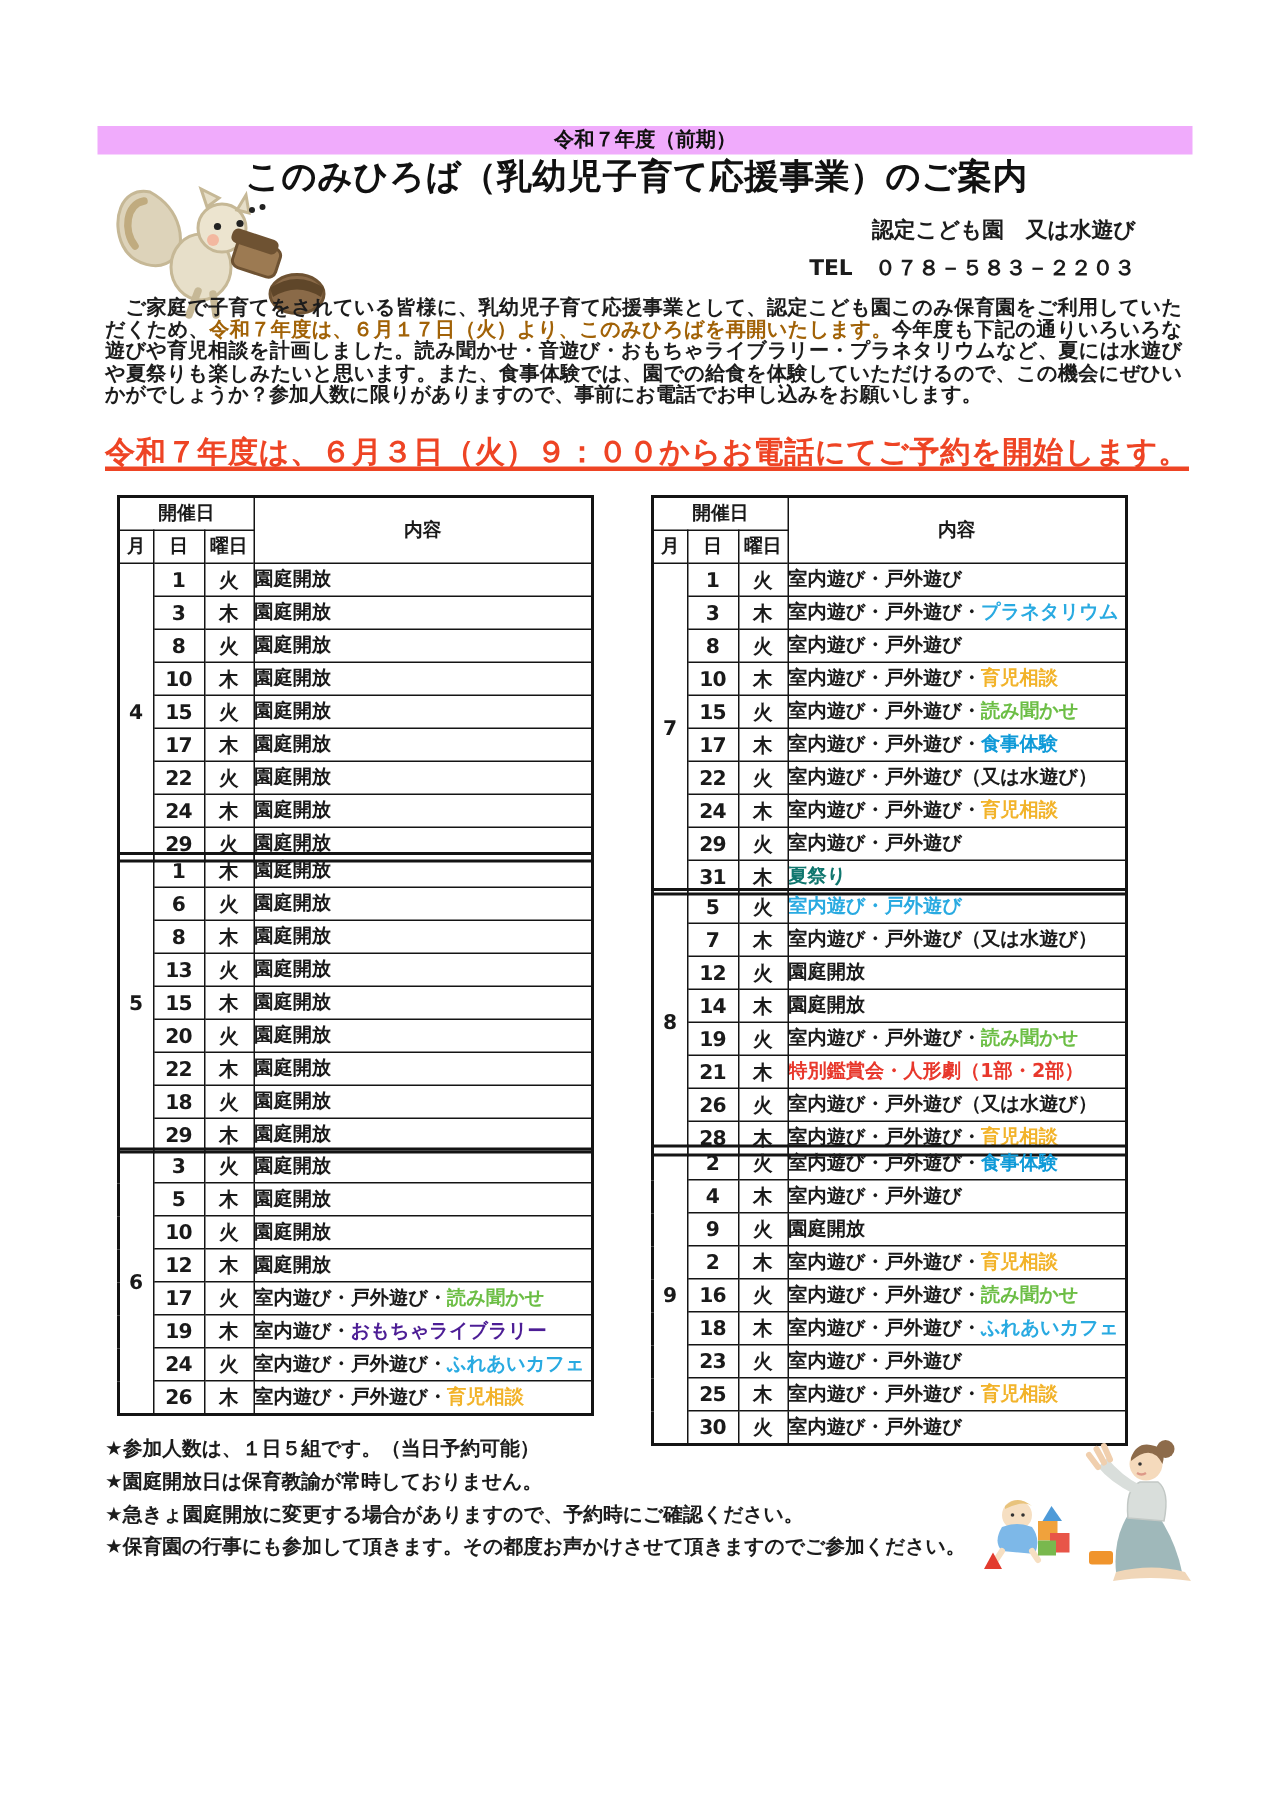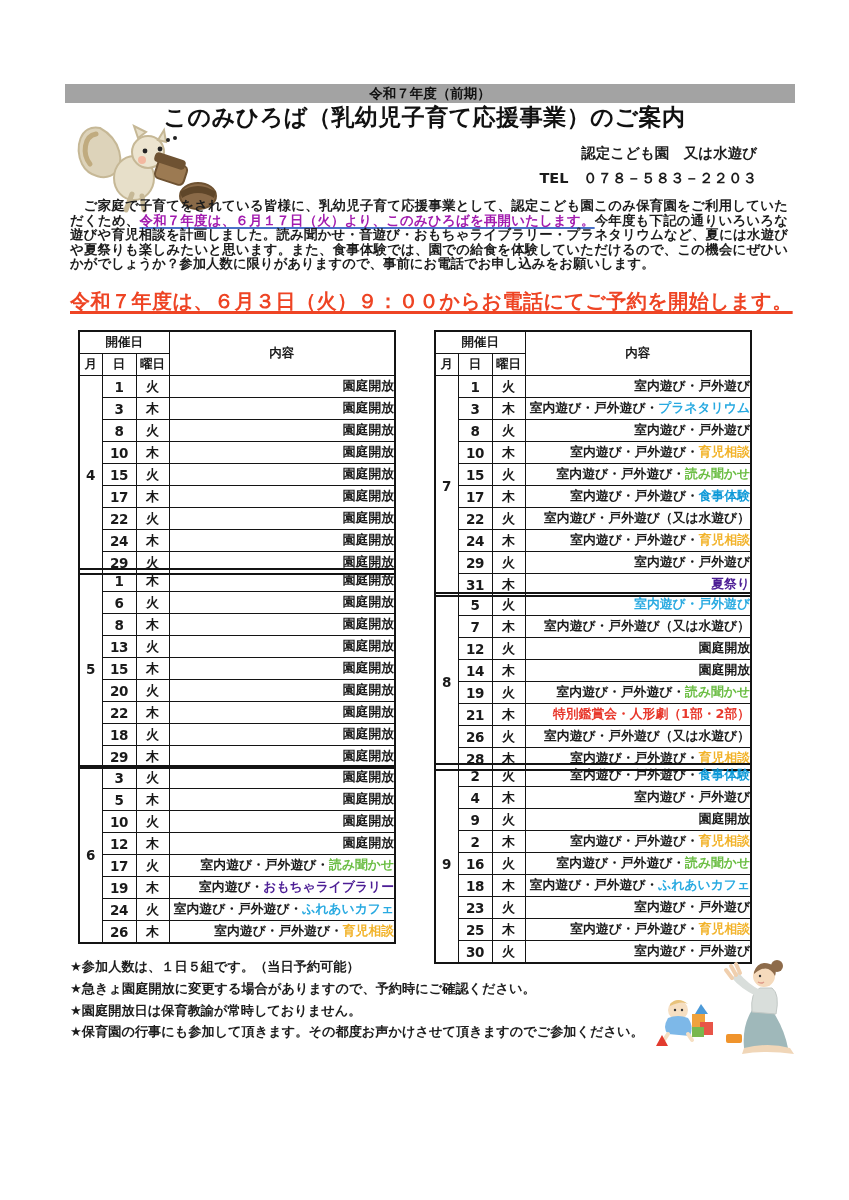--- a/index.html
+++ b/index.html
@@ -18,21 +18,21 @@
     position:absolute; left:0; right:0; top:102px; text-align:center;
     font-size:23px; font-weight:700; letter-spacing:0.5px; color:#111;
   }
   .org-line { position:absolute; right:92px; top:144px; font-size:14.5px; font-weight:700; }
   .tel-line { position:absolute; right:92px; top:169px; font-size:14.5px; font-weight:700; }
   .intro {
     position:absolute; left:70px; top:199px; width:718px;
     font-size:13.4px; font-weight:700; line-height:14.6px; text-align:justify;
   }
   .intro .hl {
-    color:#a21caf; text-decoration:underline;
+    color:#a16207; 
     text-decoration-color:#4a72c8; text-decoration-thickness:2px; text-underline-offset:2px;
   }
   .resline {
     position:absolute; left:70px; top:288px;
     font-size:20px; font-weight:700; color:#ee4424; letter-spacing:0.5px;
     text-decoration:underline; text-decoration-thickness:2.5px; text-underline-offset:3px;
   }
   .tbl { position:absolute; }
   .t0 { left:78px;  top:330px; }
   .t1 { left:78px;  top:568px; }
@@ -44,35 +44,35 @@
     border-collapse:collapse; table-layout:fixed; width:316px;
     border:2px solid #141414; font-weight:700; color:#1a1a1a;
   }
   table.sched th, table.sched td {
     border:1.5px solid #141414; height:21px; padding:0; overflow:hidden;
   }
   table.sched th { font-size:12.5px; text-align:center; font-weight:700; }
   td.mcell { text-align:center; font-size:13.5px; }
   td.dcell { text-align:center; font-size:13.5px; letter-spacing:-0.5px; }
   td.wcell { text-align:center; font-size:13px; }
-  td.ccell { text-align:right; padding-left:4px; font-size:12.8px; white-space:nowrap; }
+  td.ccell { text-align:left; padding-left:4px; font-size:12.8px; white-space:nowrap; }
   .notes {
     position:absolute; left:70px; top:956px; width:660px;
     font-size:13.2px; font-weight:700; line-height:21.8px;
   }
   .illu { position:absolute; }
   .squirrel { left:72px; top:120px; }
   .family { left:648px; top:952px; }
 </style>
 </head>
 <body>
 
 <div class="page">
 
-  <div class="banner" style="background: #a3a3a3;">令和７年度（前期）</div>
+  <div class="banner" style="background: #f0abfc;">令和７年度（前期）</div>
 
   <div class="doc-title">このみひろば（乳幼児子育て応援事業）のご案内</div>
 
   <svg class="illu squirrel" width="152" height="96" viewBox="0 0 152 96">
     <path d="M28 8 C8 4 2 28 10 44 C16 56 34 62 44 52 C52 44 50 20 28 8 Z" fill="#ddd3ba" stroke="#c6b896" stroke-width="2"></path>
     <path d="M24 14 C12 16 10 34 18 44" fill="none" stroke="#c0ab7f" stroke-width="5" stroke-linecap="round"></path>
     <ellipse cx="62" cy="58" rx="20" ry="22" fill="#e7dfc9" stroke="#c6b896" stroke-width="2"></ellipse>
     <circle cx="76" cy="32" r="16" fill="#ece4cf" stroke="#c6b896" stroke-width="2"></circle>
     <path d="M66 18 L62 6 L74 12 Z" fill="#e7dfc9" stroke="#c6b896" stroke-width="2"></path>
     <path d="M86 20 L92 10 L94 22 Z" fill="#e7dfc9" stroke="#c6b896" stroke-width="2"></path>
@@ -333,21 +333,21 @@
             <td class="ccell"><span style="color:#1a1a1a">室内遊び・戸外遊び・</span><span style="color:#f2b32a">育児相談</span></td>
           </tr>
           <tr>
             <td class="dcell">29</td>
             <td class="wcell">火</td>
             <td class="ccell"><span style="color:#1a1a1a">室内遊び・戸外遊び</span></td>
           </tr>
           <tr>
             <td class="dcell">31</td>
             <td class="wcell">木</td>
-            <td class="ccell"><span style="color:#4c1d95">夏祭り</span></td>
+            <td class="ccell"><span style="color:#0f766e">夏祭り</span></td>
           </tr>
         </tbody>
       </table>
     </div>
   <div class="tbl t4">
       <table class="sched">
         <colgroup>
           <col style="width:23px">
           <col style="width:34px">
           <col style="width:33px">
@@ -452,22 +452,22 @@
             <td class="dcell">30</td>
             <td class="wcell">火</td>
             <td class="ccell"><span style="color:#1a1a1a">室内遊び・戸外遊び</span></td>
           </tr>
         </tbody>
       </table>
     </div>
 
   <div class="notes">
     <div>★参加人数は、１日５組です。（当日予約可能）</div>
+    <div>★園庭開放日は保育教諭が常時しておりません。</div>
     <div>★急きょ園庭開放に変更する場合がありますので、予約時にご確認ください。</div>
-    <div>★園庭開放日は保育教諭が常時しておりません。</div>
     <div>★保育園の行事にも参加して頂きます。その都度お声かけさせて頂きますのでご参加ください。</div>
   </div>
 
   <svg class="illu family" width="165" height="112" viewBox="0 0 165 112">
     <path d="M96 96 Q94 74 104 58 L124 58 Q136 76 140 96 Z" fill="#9fb8ba"></path>
     <path d="M96 96 Q120 90 142 96 L146 102 Q118 98 94 102 Z" fill="#f0d6b8"></path>
     <path d="M104 60 Q102 40 112 36 L124 36 Q132 42 128 62 Z" fill="#d9dedb" stroke="#c2c8c5" stroke-width="1"></path>
     <path d="M108 44 Q92 36 84 26 L90 20 Q100 32 112 38 Z" fill="#d9dedb"></path>
     <path d="M84 26 L78 18 M88 23 L83 14 M92 21 L88 12" stroke="#f0cfae" stroke-width="4" stroke-linecap="round"></path>
     <circle cx="116" cy="24" r="11" fill="#f5dabc"></circle>

